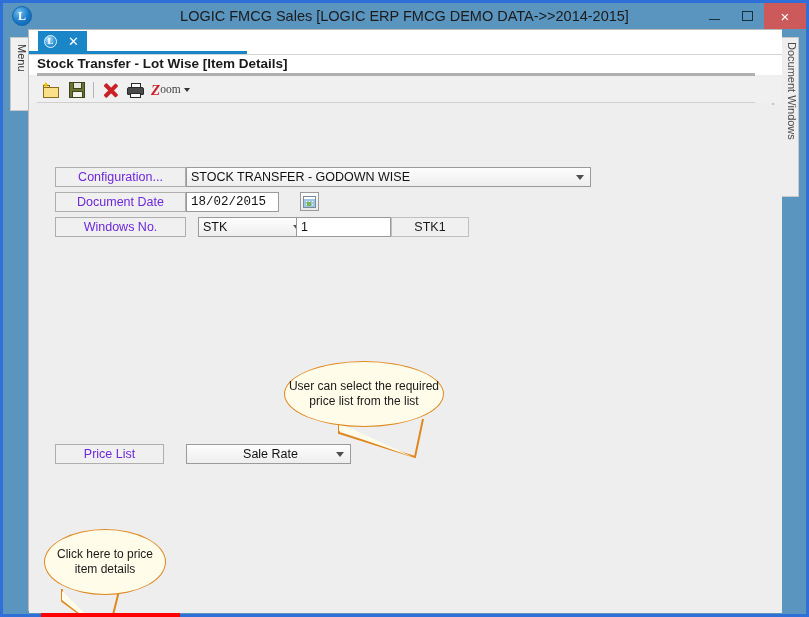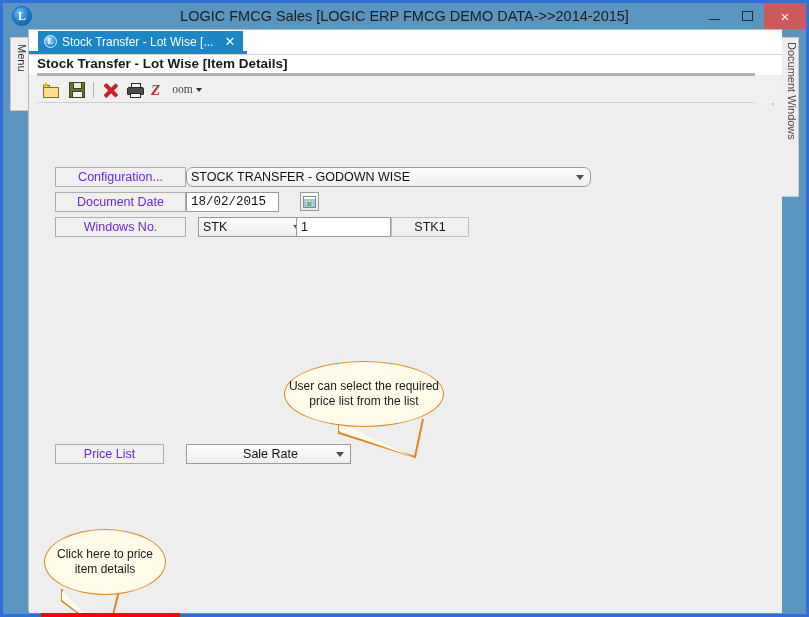--- a/index.html
+++ b/index.html
@@ -230,21 +230,21 @@
   }
   .ic-print .paper-out{
     position:absolute;left:3px;top:10px;width:11px;height:5px;
     background:#fbfbfb;border:1px solid #2a2a2a;box-sizing:border-box;
   }
   
   .ic-zoom{
     display:flex;align-items:center;gap:1px;
   }
   .ic-zoom .ztext{
-    font-size:11.5px;color:#444;font-family:"Liberation Serif", serif;line-height:1;margin-left:12px;
+    font-size:11.5px;color:#444;font-family:"Liberation Serif", serif;line-height:1;
   }
   .ic-zoom .zbig{
     font-size:15px;font-weight:bold;color:#cc2027;
     font-family:"Liberation Serif", serif;
     font-style:italic;line-height:1;margin-right:-1px;
   }
   .ic-zoom .zarrow{
     width:0;height:0;margin-left:2px;
     border-left:3.5px solid transparent;
     border-right:3.5px solid transparent;
@@ -298,21 +298,21 @@
     background:#f0f0f0;
     border:1px solid #c0c0c0;
     box-sizing:border-box;
     font-size:12.5px;color:#1b1b1b;
     display:flex;align-items:center;justify-content:center;
     height:20px;
   }
   
   #row-configuration{position:absolute;left:26px;top:62px;}
   #lbl-configuration{position:absolute;left:0;top:0;width:131px;}
-  #combo-configuration{position:absolute;left:131px;top:0;width:405px;border-radius:7px;}
+  #combo-configuration{position:absolute;left:131px;top:0;width:405px;}
   #row-docdate{position:absolute;left:26px;top:87px;}
   #lbl-docdate{position:absolute;left:0;top:0;width:131px;}
   #input-docdate{position:absolute;left:131px;top:0;width:93px;font-family:Liberation Mono, monospace;}
   #btn-calendar{
     position:absolute;left:245px;top:0;width:19px;height:19px;
     background:linear-gradient(#fdfdfd,#e9e9e9);
     border:1px solid #9a9a9a;box-sizing:border-box;
     display:flex;align-items:center;justify-content:center;
     cursor:default;
   }
@@ -404,21 +404,20 @@
     </div>
   </div>
 
   <div id="client-area">
 
     <div id="tab-strip">
       <div id="doc-tab-item">
         <span id="tab-logo">
           <i>L</i>
         </span>
-        <span id="tab-label">Stock Transfer - Lot Wise [...</span>
         <span id="tab-close">✕</span>
       </div>
       <div id="tab-underline"></div>
       <div id="tabstrip-menu"></div>
     </div>
 
     <div id="form-window">
 
       <div id="form-caption">
         <div id="form-title">Stock Transfer - Lot Wise [Item Details]</div>

